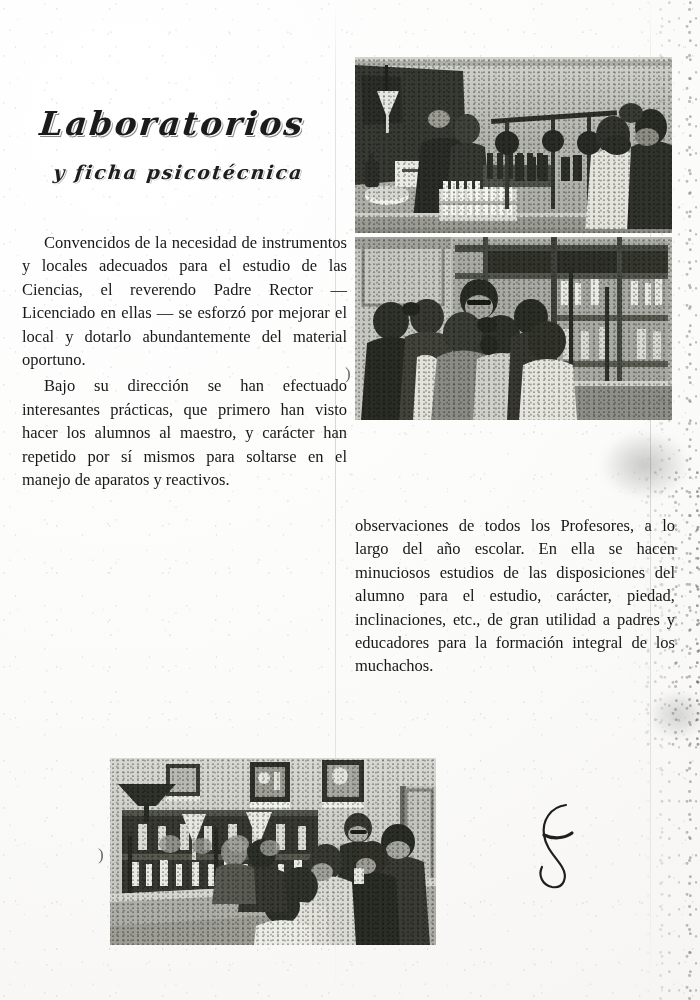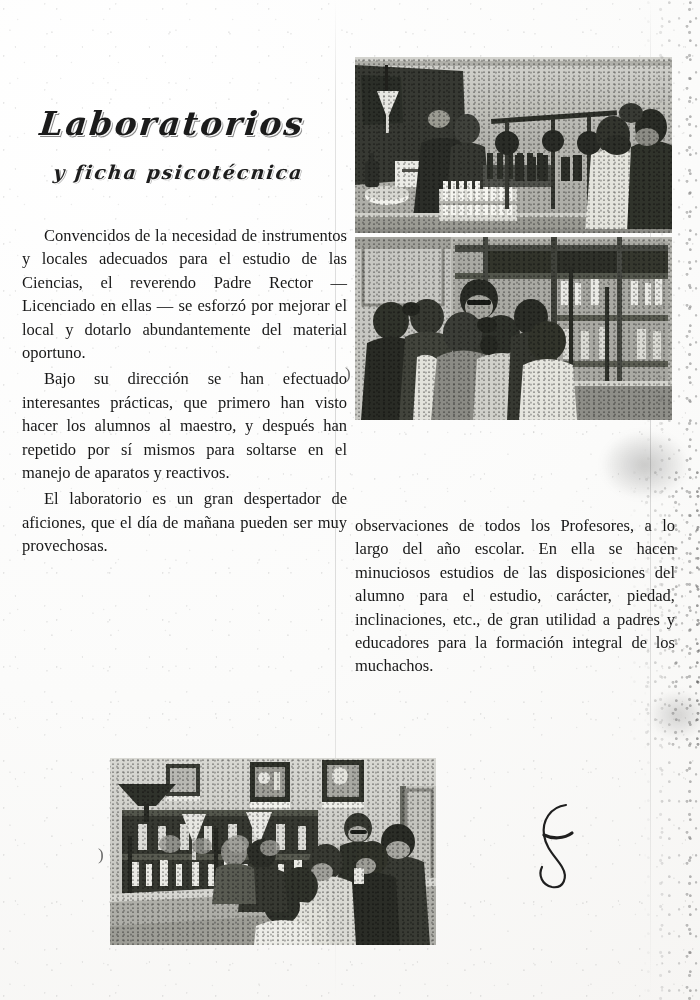--- a/index.html
+++ b/index.html
@@ -113,21 +113,21 @@
     position: absolute;
     font-size: 16.5px;
     line-height: 23.4px;
     text-align: justify;
     text-justify: inter-word;
     color: #181818;
     -webkit-font-smoothing: none;
   }
   .col p { margin: 0 0 3px 0; text-indent: 22px; }
   .col p:last-child { margin-bottom: 0; }
-  #col-left  { left: 22px;  top: 224px; width: 325px; }
+  #col-left  { left: 22px;  top: 231px; width: 325px; }
   #col-right { left: 355px; top: 514px; width: 320px; }
   #col-right p { text-indent: 0; }
 
   
   .photo {
     position: absolute;
     overflow: hidden;
     background: #9a9a96;
     filter: contrast(1.04) brightness(.99);
   }
@@ -165,22 +165,21 @@
   <div class="crease" style="left:335px;"></div>
   <div class="crease" style="left:650px;"></div>
 
   <div class="title-block">
     <h1 class="doc-title">Laboratorios</h1>
     <h2 class="doc-subtitle">y ficha psicotécnica</h2>
   </div>
 
   <div class="col" id="col-left">
     <p>Convencidos de la necesidad de instrumentos y locales adecuados para el estudio de las Ciencias, el reverendo Padre Rector — Licenciado en ellas — se esforzó por mejorar el local y dotarlo abundantemente del material oportuno.</p>
-    <p>Bajo su dirección se han efectuado interesantes prácticas, que primero han visto hacer los alumnos al maestro, y después han repetido por sí mismos para soltarse en el manejo de aparatos y reactivos.</p>
-    <p>El laboratorio es un gran despertador de aficiones, que el día de mañana pueden ser muy provechosas.</p>
+    <p>Bajo su dirección se han efectuado interesantes prácticas, que primero han visto hacer los alumnos al maestro, y carácter han repetido por sí mismos para soltarse en el manejo de aparatos y reactivos.</p>
   </div>
 
   <div class="col" id="col-right">
     <p>observaciones de todos los Profesores, a lo largo del año escolar. En ella se hacen minuciosos estudios de las disposiciones del alumno para el estudio, carácter, piedad, inclinaciones, etc., de gran utilidad a padres y educadores para la formación integral de los muchachos.</p>
   </div>
 
   <div class="photo" id="photo1" style="left:355px; top:57px; width:317px; height:176px;">
     <svg viewBox="0 0 317 176" preserveAspectRatio="none" aria-hidden="true">
       <defs>
         <linearGradient id="p1bg" x1="0" y1="0" x2="0" y2="1">

